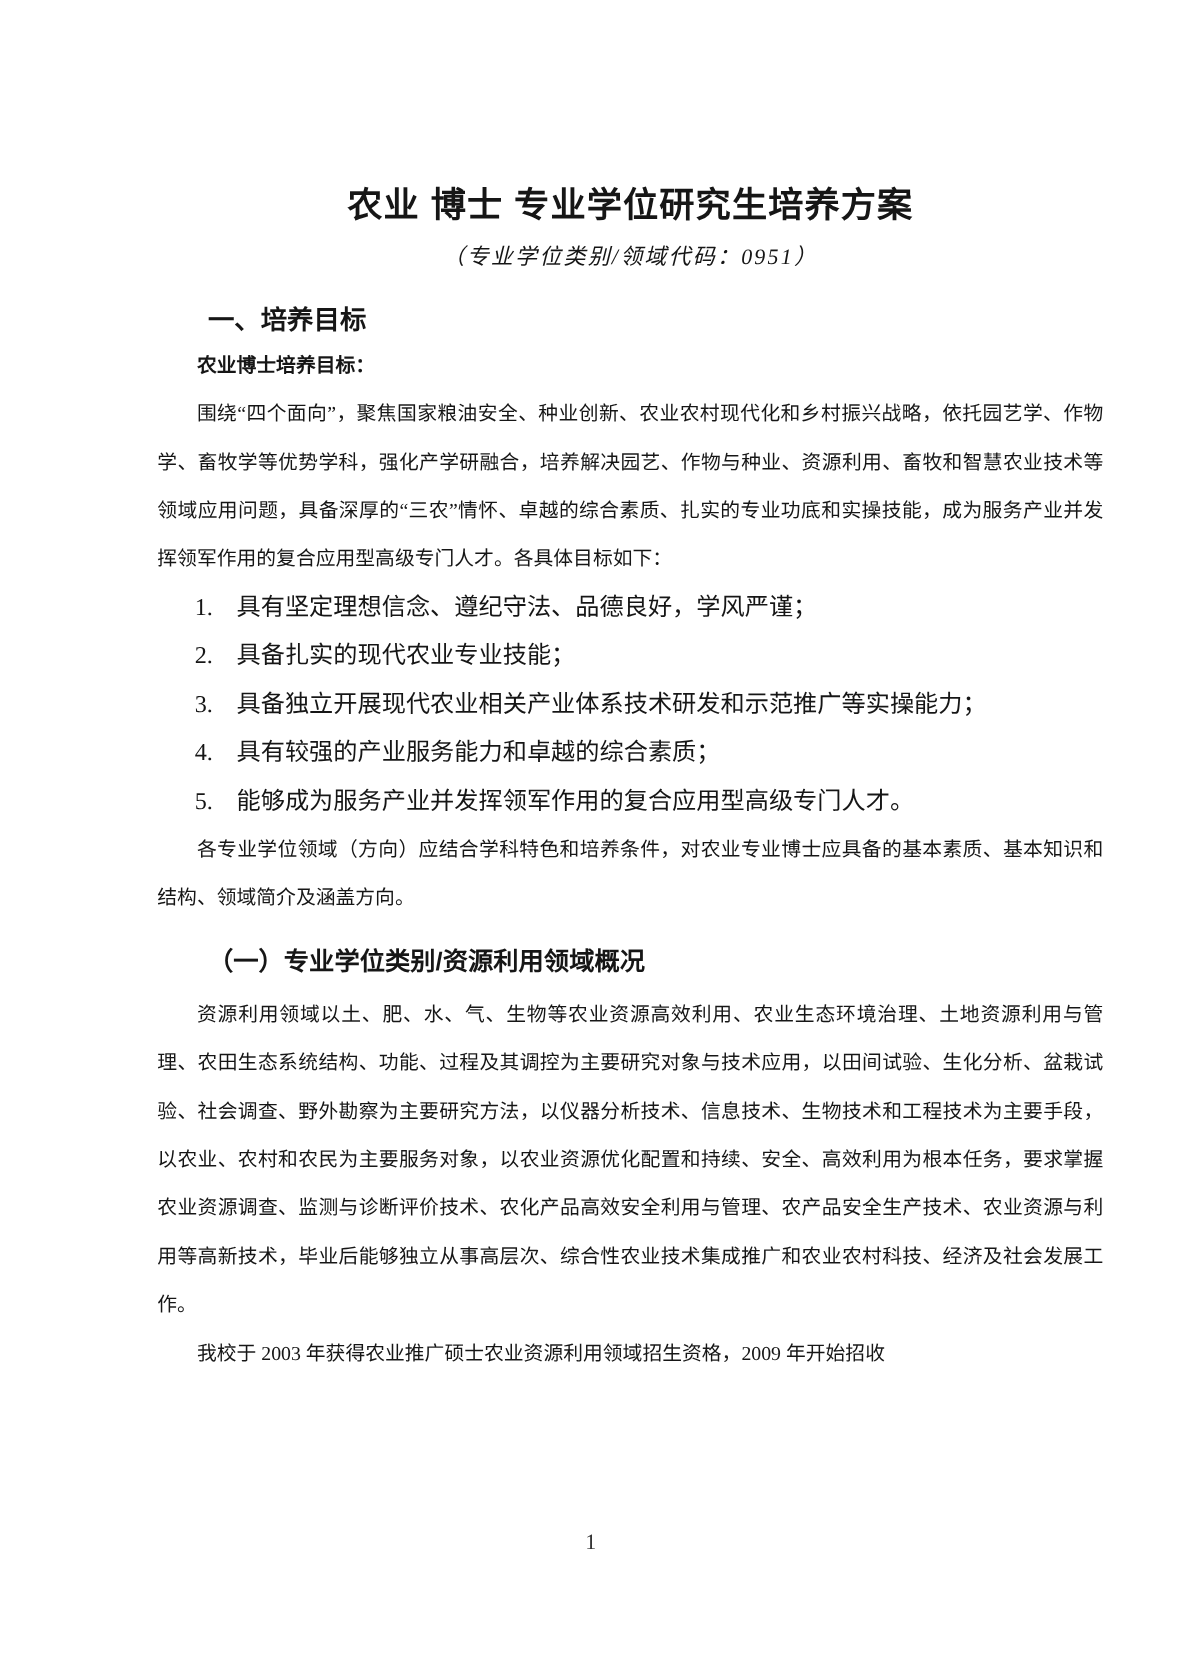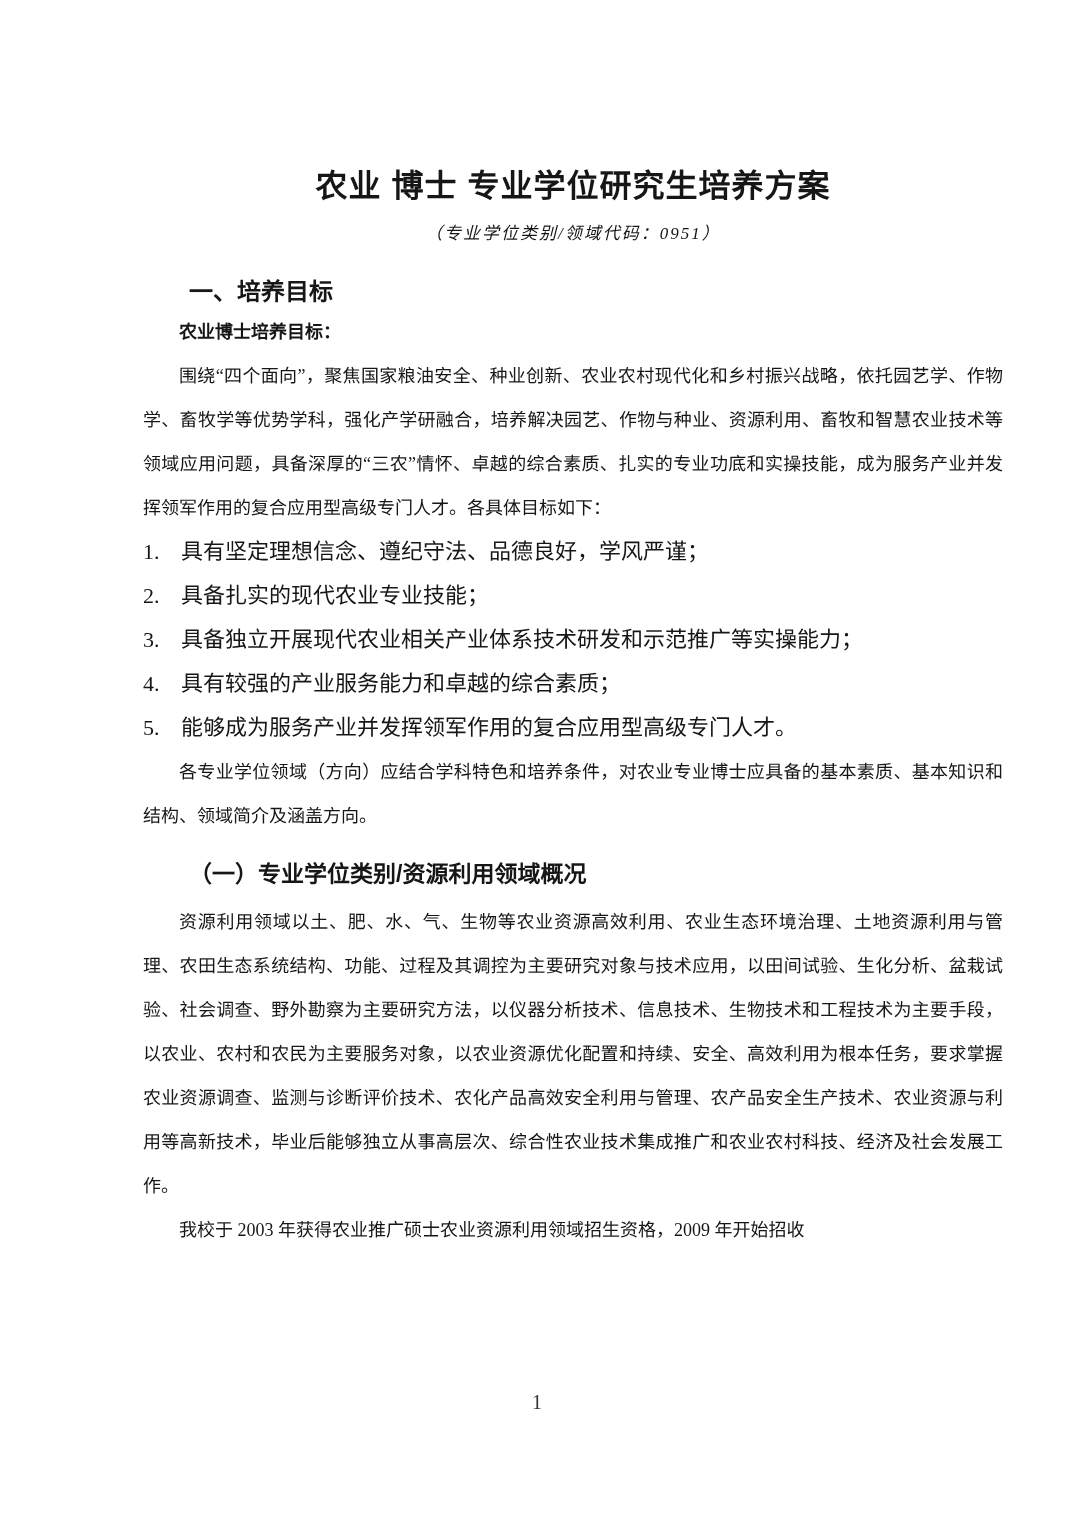--- a/index.html
+++ b/index.html
@@ -25,21 +25,21 @@
     font-weight: 700;
     font-size: 32px;
     line-height: 48px;
     text-align: center;
     letter-spacing: 1px;
   }
   .doc-subtitle {
     margin: 6px 0 0 0;
     font-family: "Liberation Serif", "DejaVu Serif", serif;
     font-style: italic;
-    font-size: 17px;
+    font-size: 20px;
     line-height: 36px;
     text-align: center;
     letter-spacing: 2px;
   }
   .sec-heading {
     font-family: "Liberation Sans", "DejaVu Sans", sans-serif;
     font-weight: 700;
     font-size: 24px;
     line-height: 36px;
     margin: 22px 0 0 46px;
@@ -73,20 +73,21 @@
     margin-top: 10px;
   }
   .goal-list {
     list-style: none;
     margin: 0;
     padding: 0;
   }
   .goal-item {
     font-size: 22px;
     line-height: 44px;
+    margin-left: 34px;
     white-space: nowrap;
   }
   .goal-num {
     display: inline-block;
     min-width: 38px;
     font-family: "Liberation Serif", "DejaVu Serif", serif;
   }
   .page-number {
     position: absolute;
     top: 1390px;

